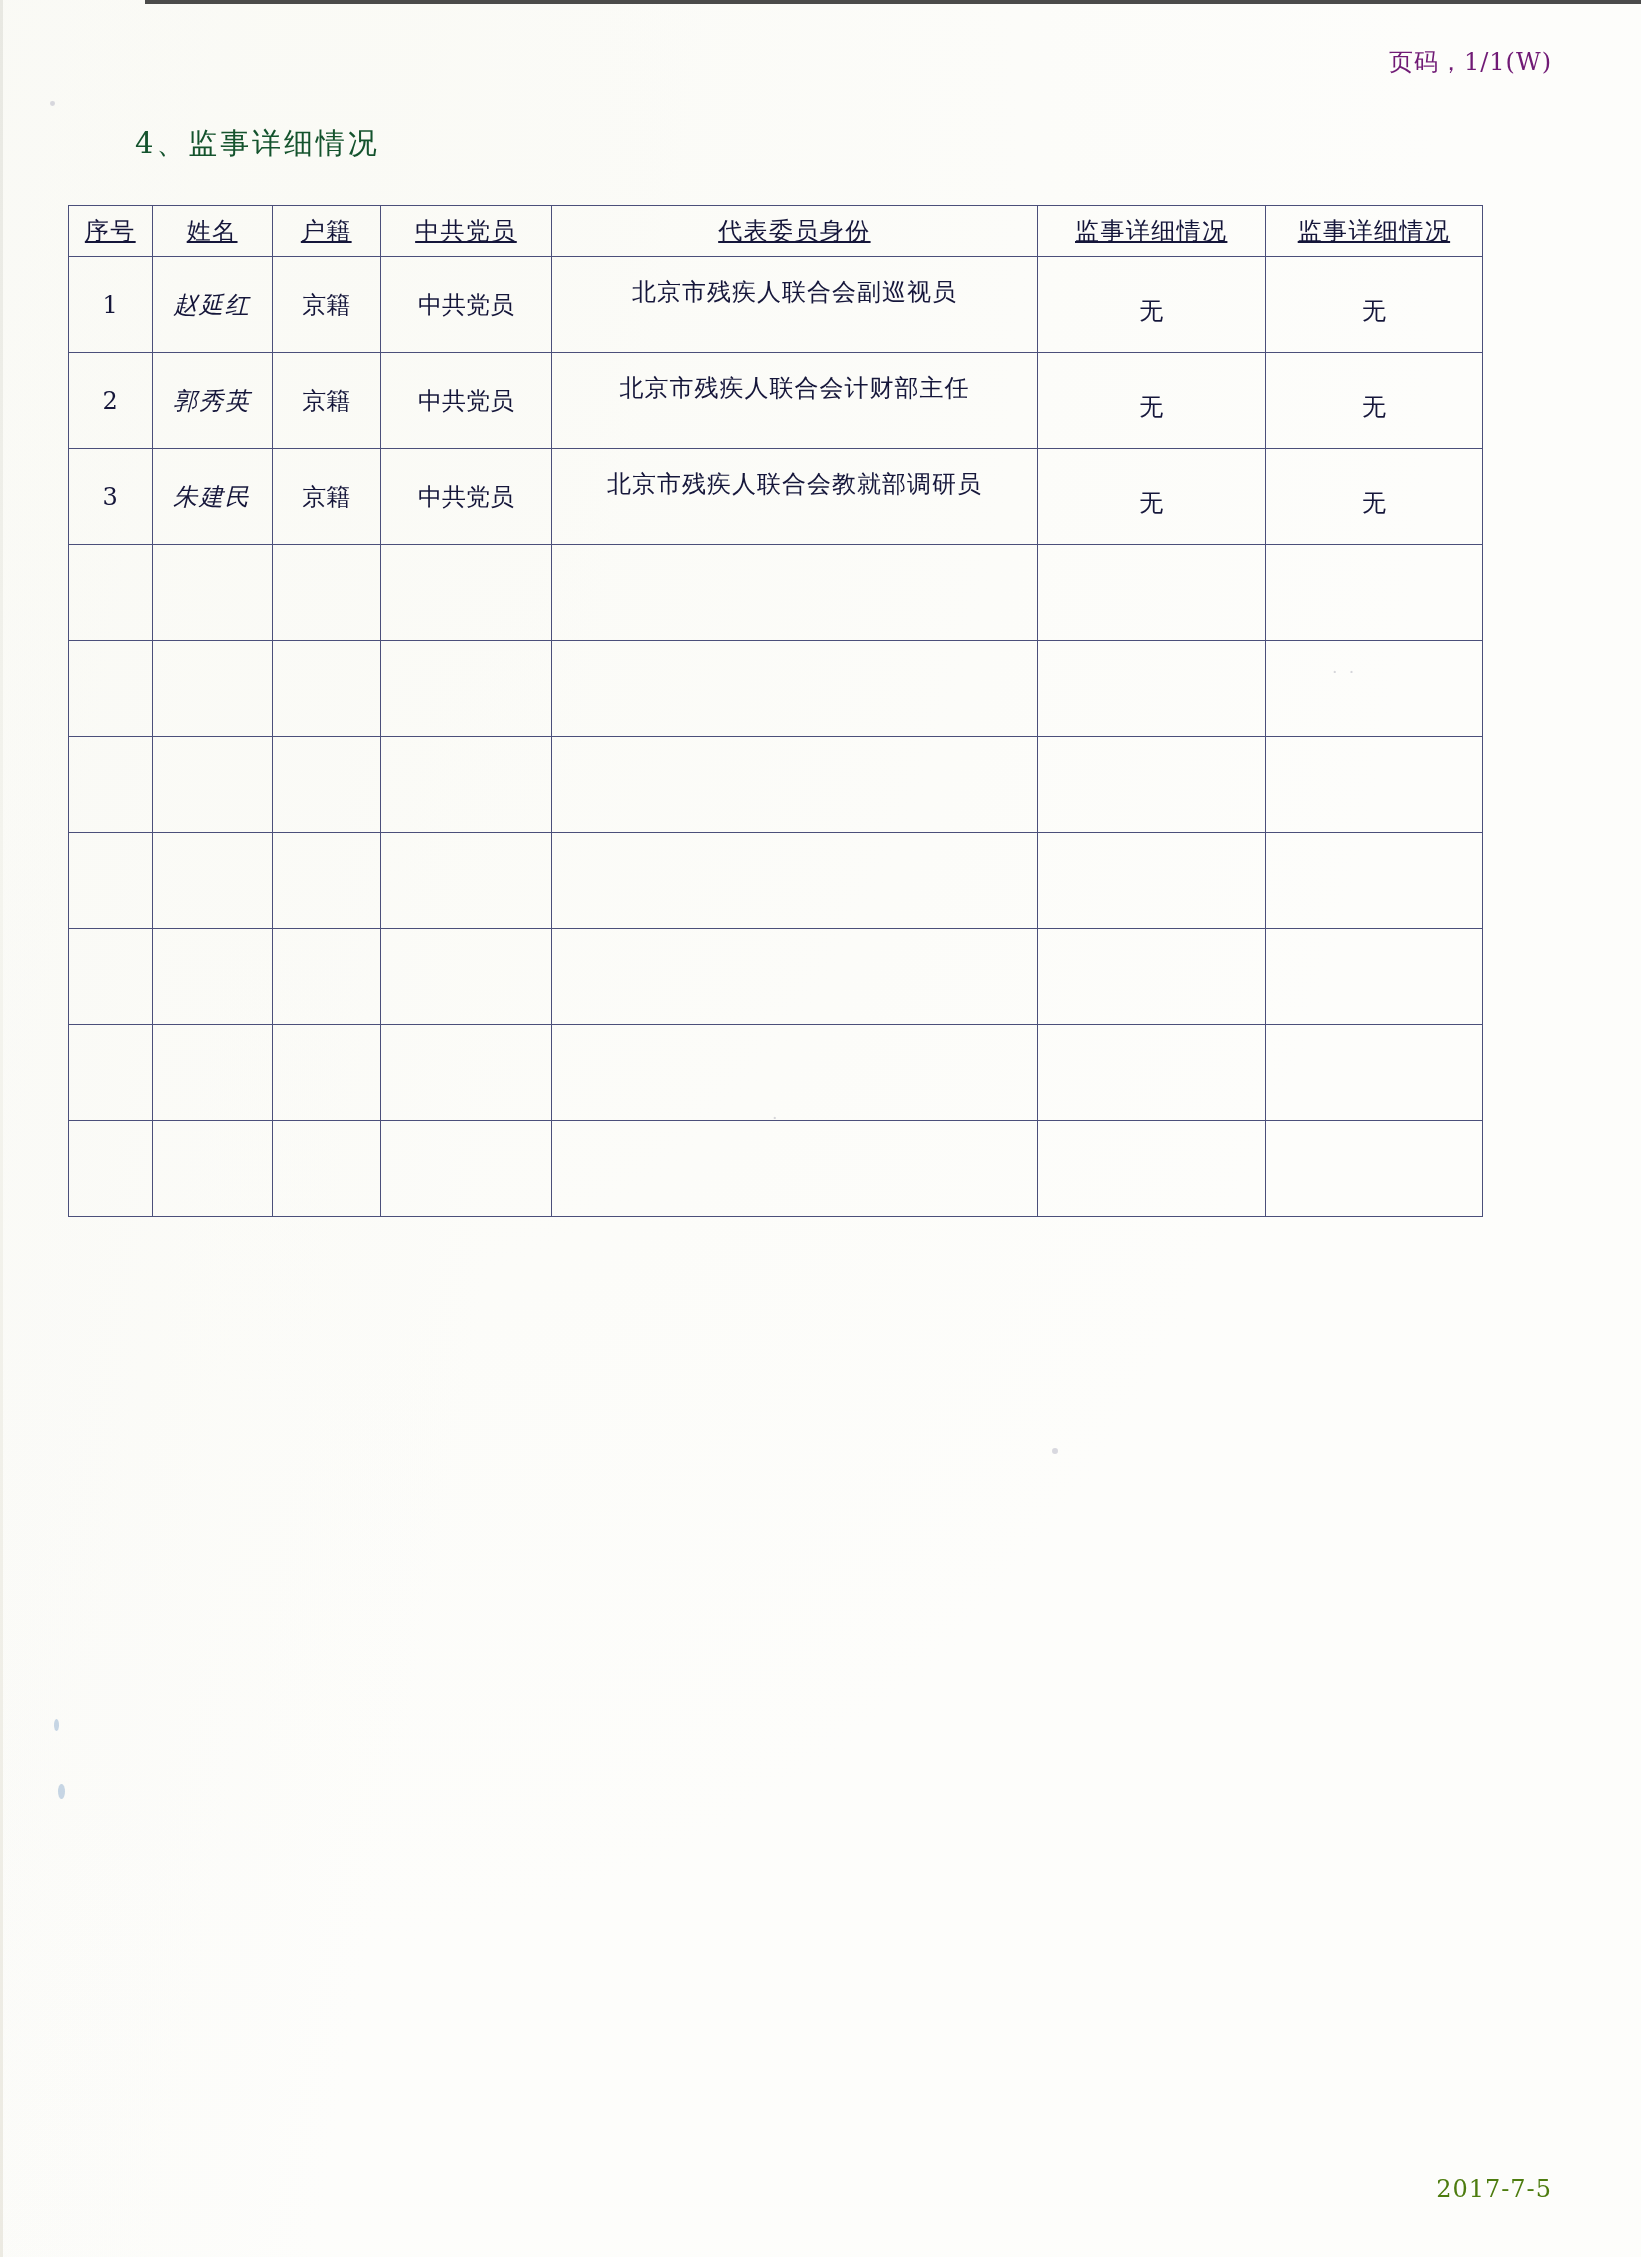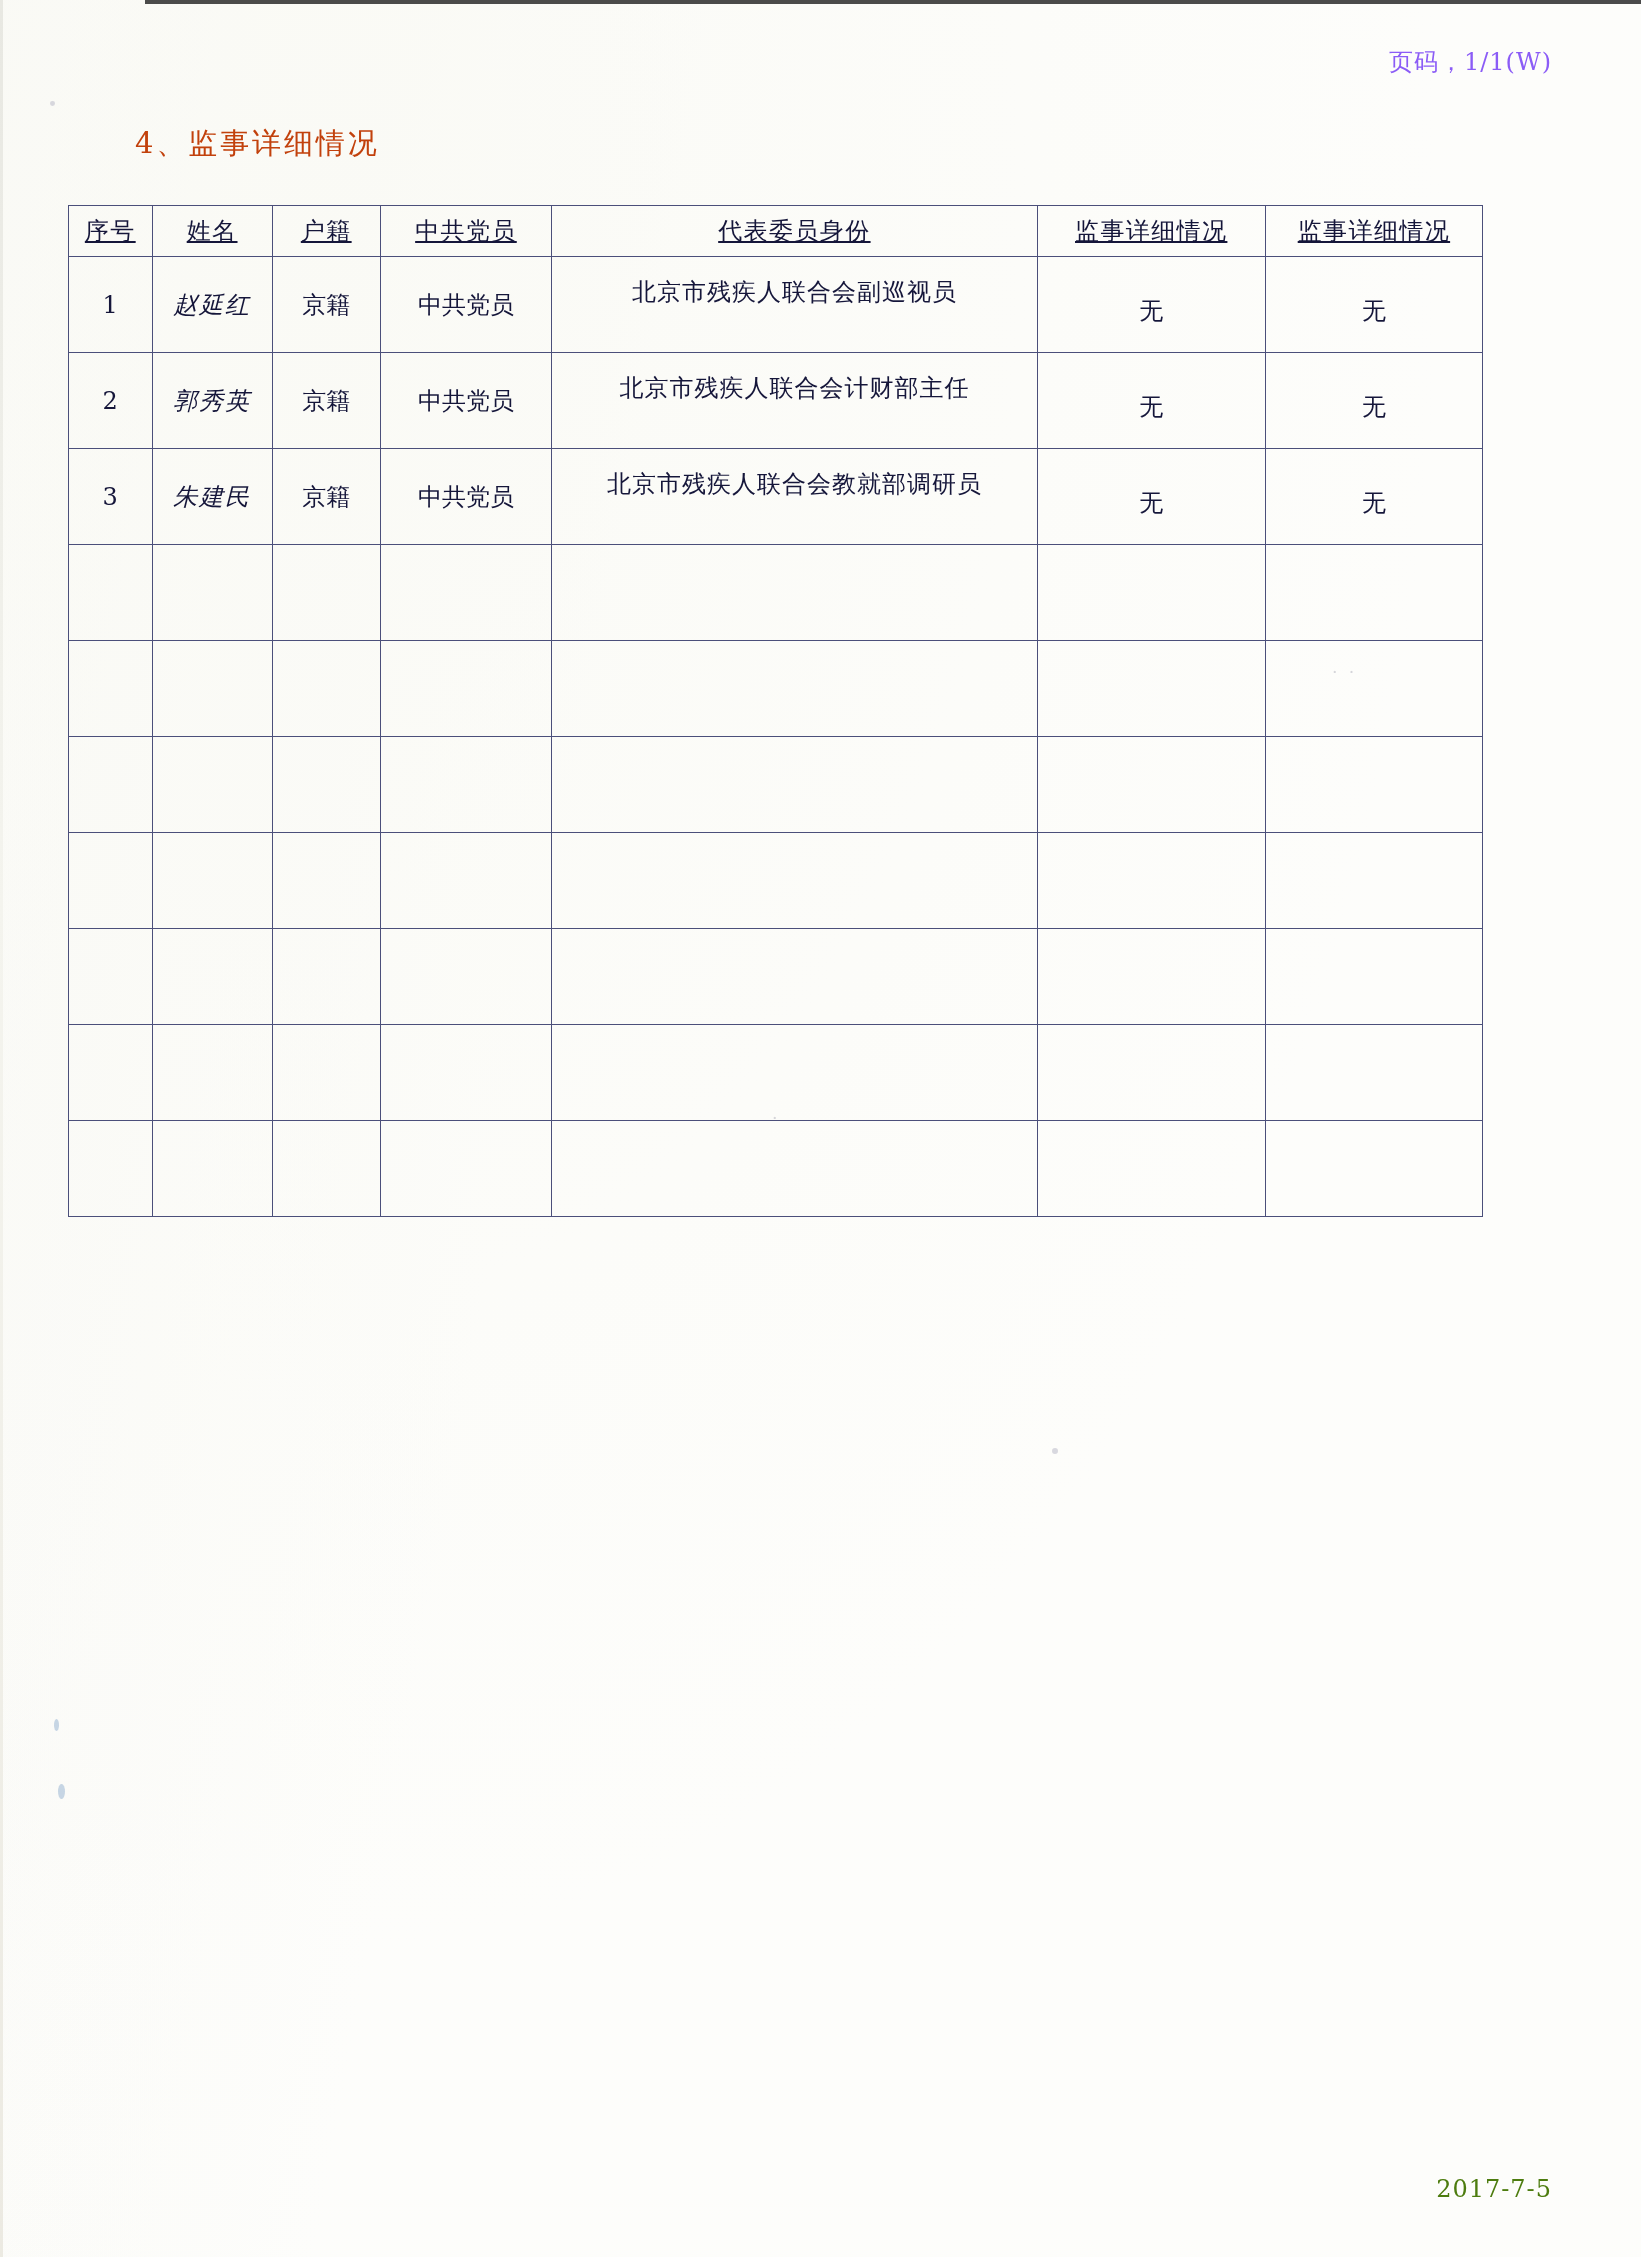--- a/index.html
+++ b/index.html
@@ -44,32 +44,32 @@
     width: 2.9px; height: 2257px;
     background: linear-gradient(180deg, #e8e8e2 0%, #f4f4ee 40%, #eceae2 100%);
   }
 
   .page-header {
     position: absolute;
     top: 46px;
     right: 89px;
     font-size: 24px;
     letter-spacing: 1px;
-    color: #8b5cf6;
+    color: #701a75;
     font-family: "DejaVu Serif", "Liberation Serif", serif;
     white-space: nowrap;
   }
 
   .section-title {
     position: absolute;
     top: 124px;
     left: 135px;
     font-size: 29px;
     letter-spacing: 2.9px;
-    color: #c2410c;
+    color: #14532d;
     font-family: "DejaVu Serif", "Liberation Serif", serif;
   }
 
   .table-wrap {
     position: absolute;
     top: 205px;
     left: 68px;
     width: 1415px;
   }
   table.main {

